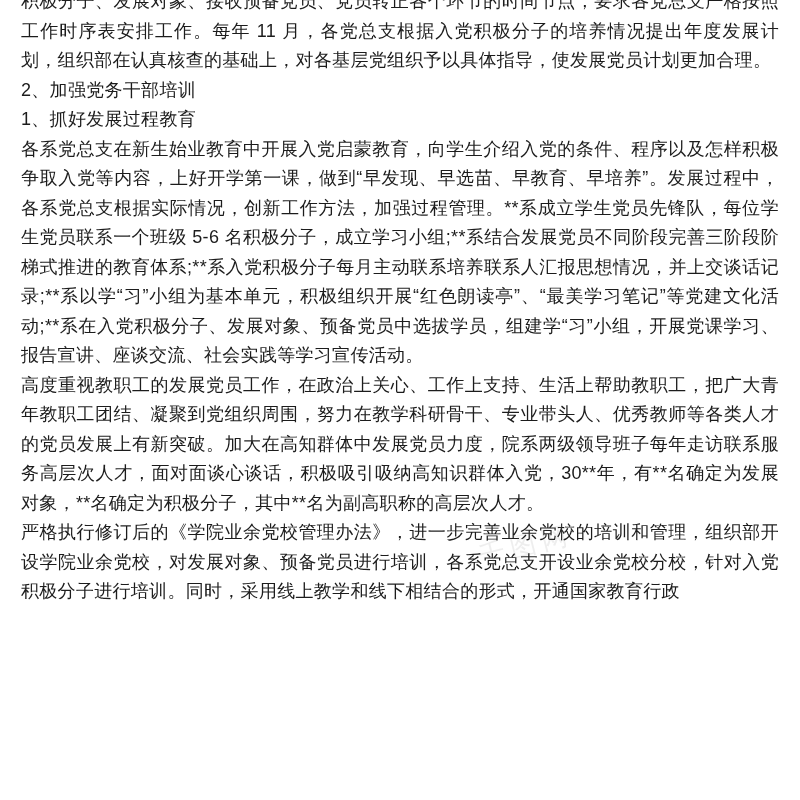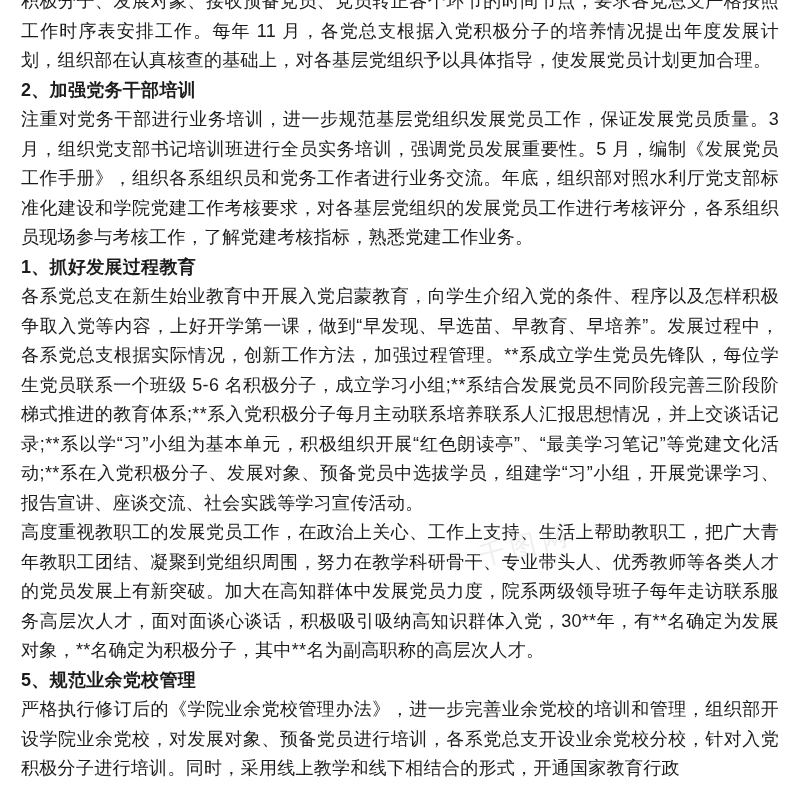--- a/index.html
+++ b/index.html
@@ -26,21 +26,21 @@
     letter-spacing: 0.3px;
     text-align: justify;
     text-justify: inter-ideograph;
     word-break: break-all;
   }
   .doc p {
     margin: 0;
     font-weight: 400;
   }
   .doc p.heading {
-    font-weight: 700;
+    font-weight: 400;
   }
   .watermark {
     position: absolute;
     left: 478px;
     top: 528px;
     color: #8a8a8a;
     opacity: 0.14;
     font-size: 26px;
     letter-spacing: 6px;
     transform: rotate(-14deg);
@@ -48,21 +48,19 @@
     white-space: nowrap;
   }
 </style>
 </head>
 <body>
 
 <div class="page">
   <div class="doc">
     <p class="para">积极分子、发展对象、接收预备党员、党员转正各个环节的时间节点，要求各党总支严格按照工作时序表安排工作。每年 11 月，各党总支根据入党积极分子的培养情况提出年度发展计划，组织部在认真核查的基础上，对各基层党组织予以具体指导，使发展党员计划更加合理。</p>
     <p class="heading">2、加强党务干部培训</p>
-    <p class="para">注重对党务干部进行业务培训，进一步规范基层党组织发展党员工作，保证发展党员质量。3 月，组织党支部书记培训班进行全员实务培训，强调党员发展重要性。5 月，编制《发展党员工作手册》，组织各系组织员和党务工作者进行业务交流。年底，组织部对照水利厅党支部标准化建设和学院党建工作考核要求，对各基层党组织的发展党员工作进行考核评分，各系组织员现场参与考核工作，了解党建考核指标，熟悉党建工作业务。</p>
     <p class="heading">1、抓好发展过程教育</p>
     <p class="para">各系党总支在新生始业教育中开展入党启蒙教育，向学生介绍入党的条件、程序以及怎样积极争取入党等内容，上好开学第一课，做到“早发现、早选苗、早教育、早培养”。发展过程中，各系党总支根据实际情况，创新工作方法，加强过程管理。**系成立学生党员先锋队，每位学生党员联系一个班级 5-6 名积极分子，成立学习小组;**系结合发展党员不同阶段完善三阶段阶梯式推进的教育体系;**系入党积极分子每月主动联系培养联系人汇报思想情况，并上交谈话记录;**系以学“习”小组为基本单元，积极组织开展“红色朗读亭”、“最美学习笔记”等党建文化活动;**系在入党积极分子、发展对象、预备党员中选拔学员，组建学“习”小组，开展党课学习、报告宣讲、座谈交流、社会实践等学习宣传活动。</p>
     <p class="para">高度重视教职工的发展党员工作，在政治上关心、工作上支持、生活上帮助教职工，把广大青年教职工团结、凝聚到党组织周围，努力在教学科研骨干、专业带头人、优秀教师等各类人才的党员发展上有新突破。加大在高知群体中发展党员力度，院系两级领导班子每年走访联系服务高层次人才，面对面谈心谈话，积极吸引吸纳高知识群体入党，30**年，有**名确定为发展对象，**名确定为积极分子，其中**名为副高职称的高层次人才。</p>
-    <p class="heading">5、规范业余党校管理</p>
     <p class="para">严格执行修订后的《学院业余党校管理办法》，进一步完善业余党校的培训和管理，组织部开设学院业余党校，对发展对象、预备党员进行培训，各系党总支开设业余党校分校，针对入党积极分子进行培训。同时，采用线上教学和线下相结合的形式，开通国家教育行政</p>
   </div>
   <div class="watermark">千图网</div>
 </div>
 
 </body></html>

